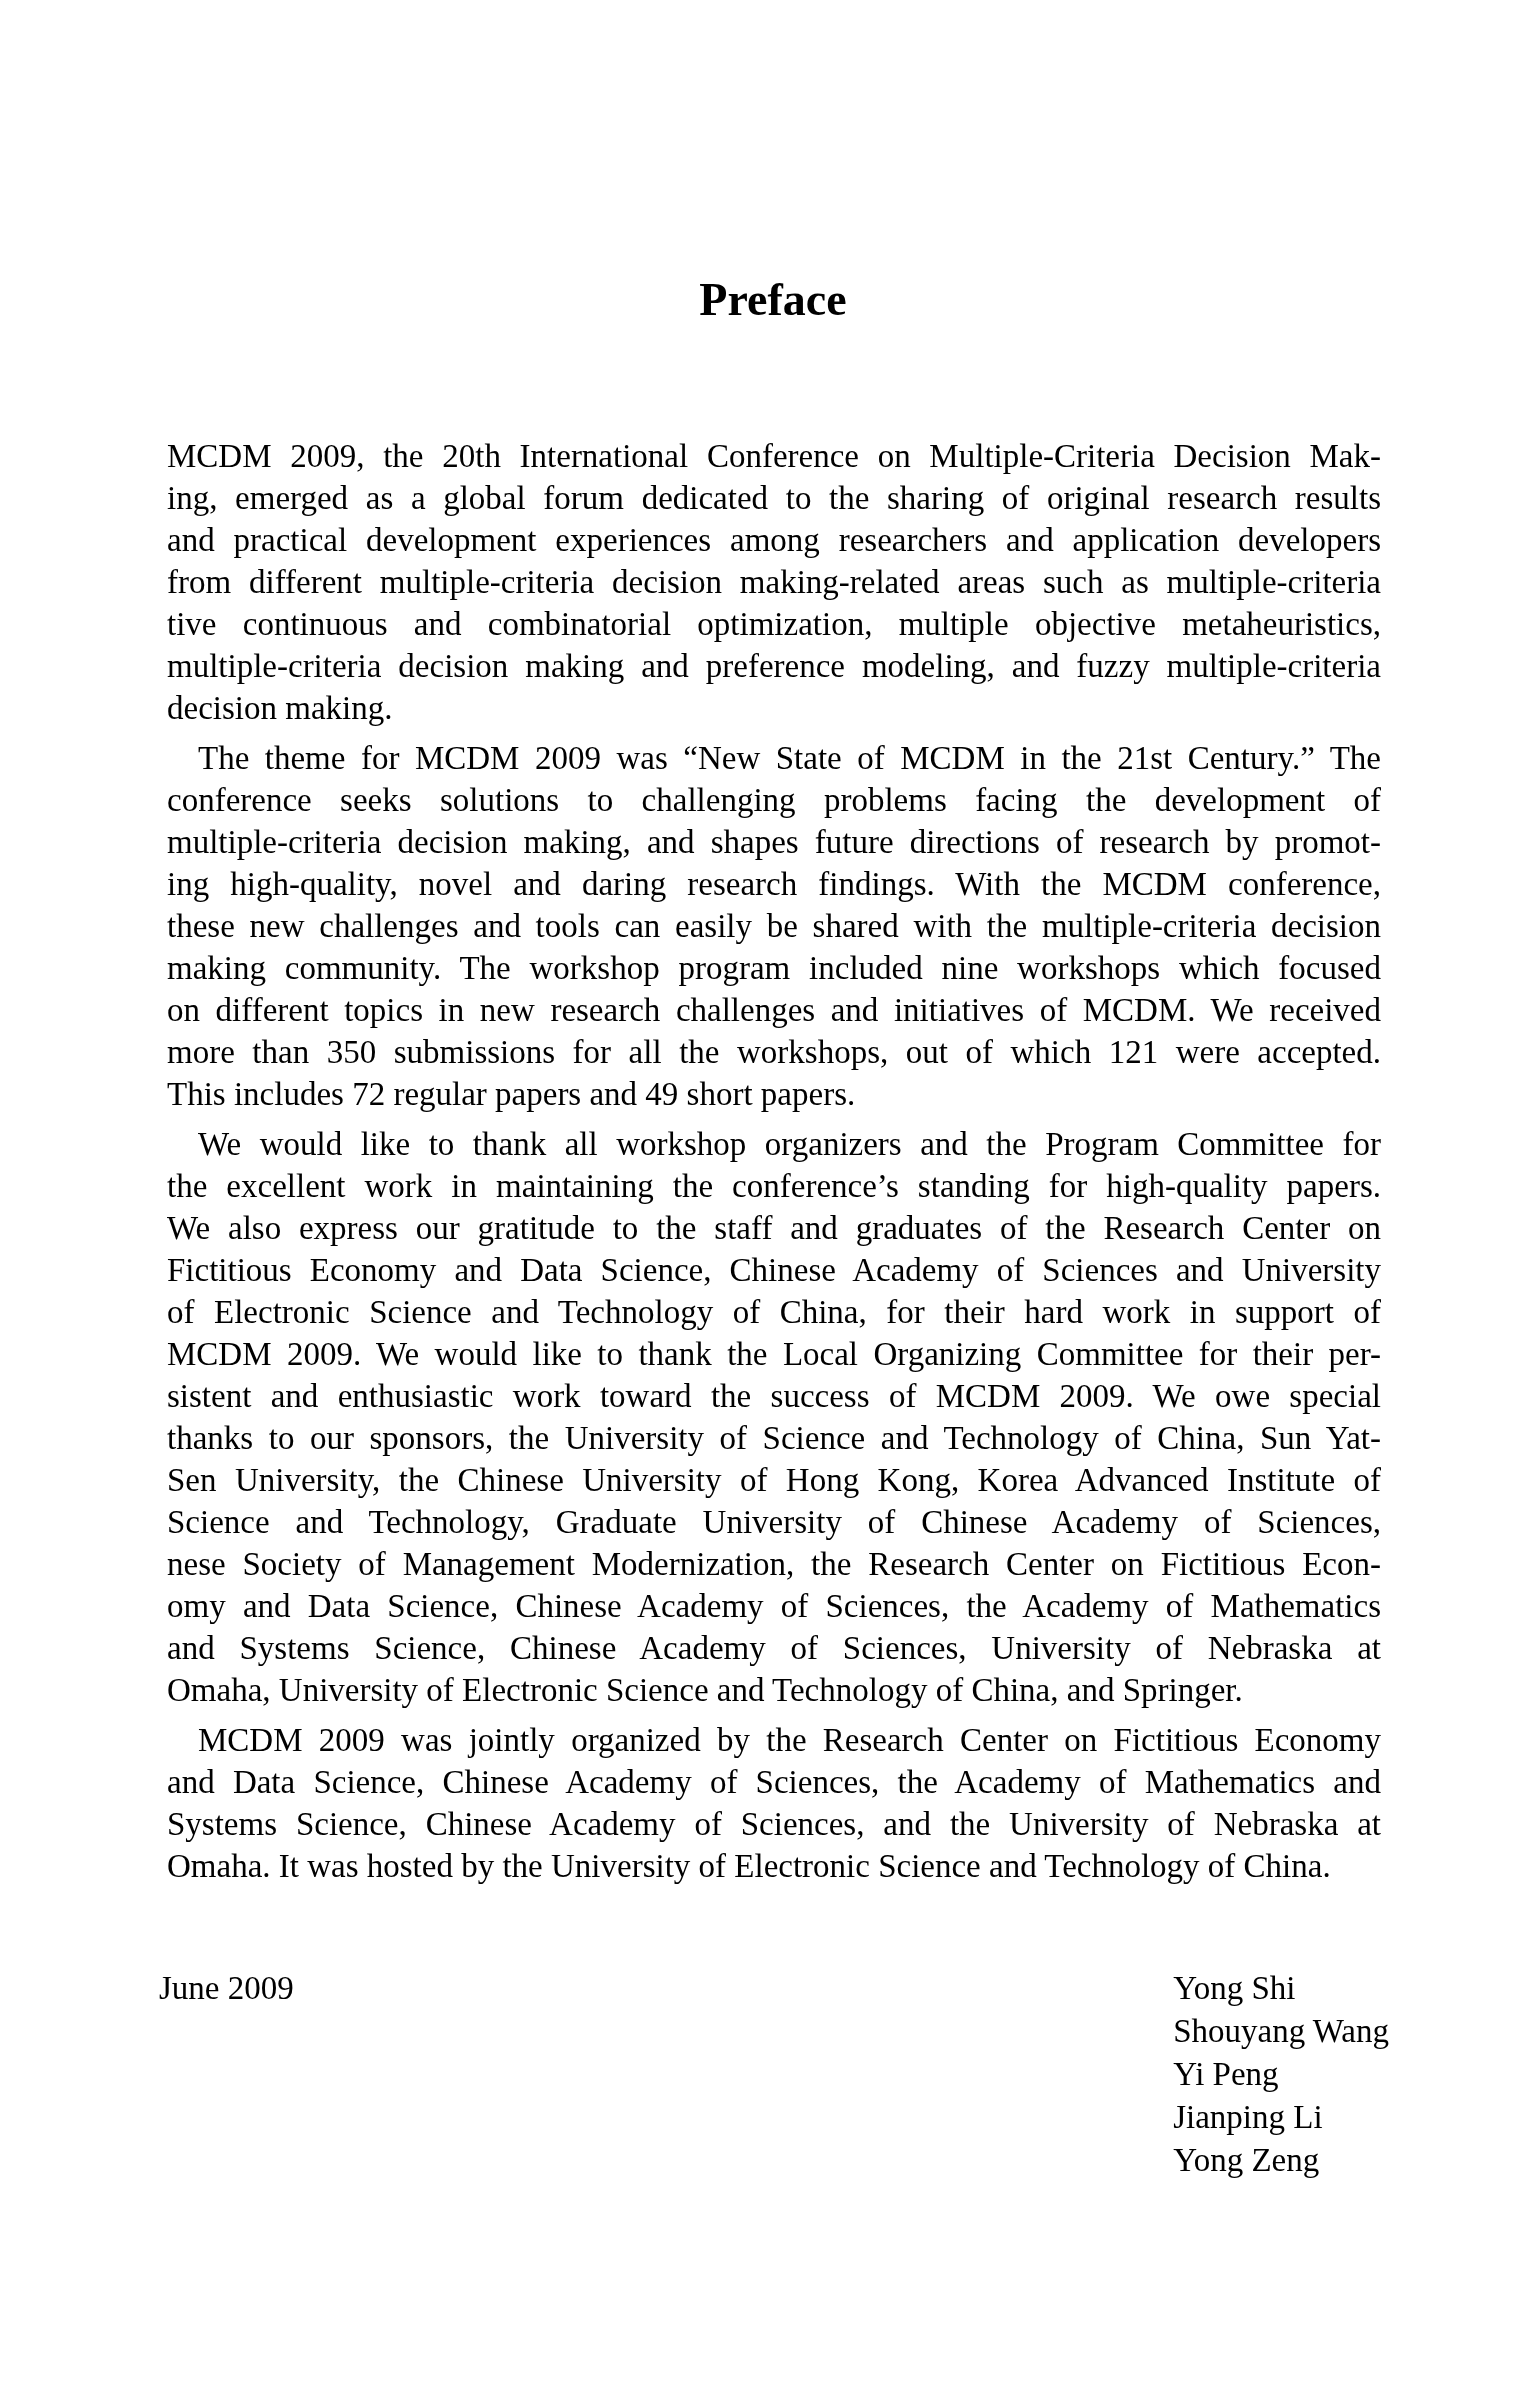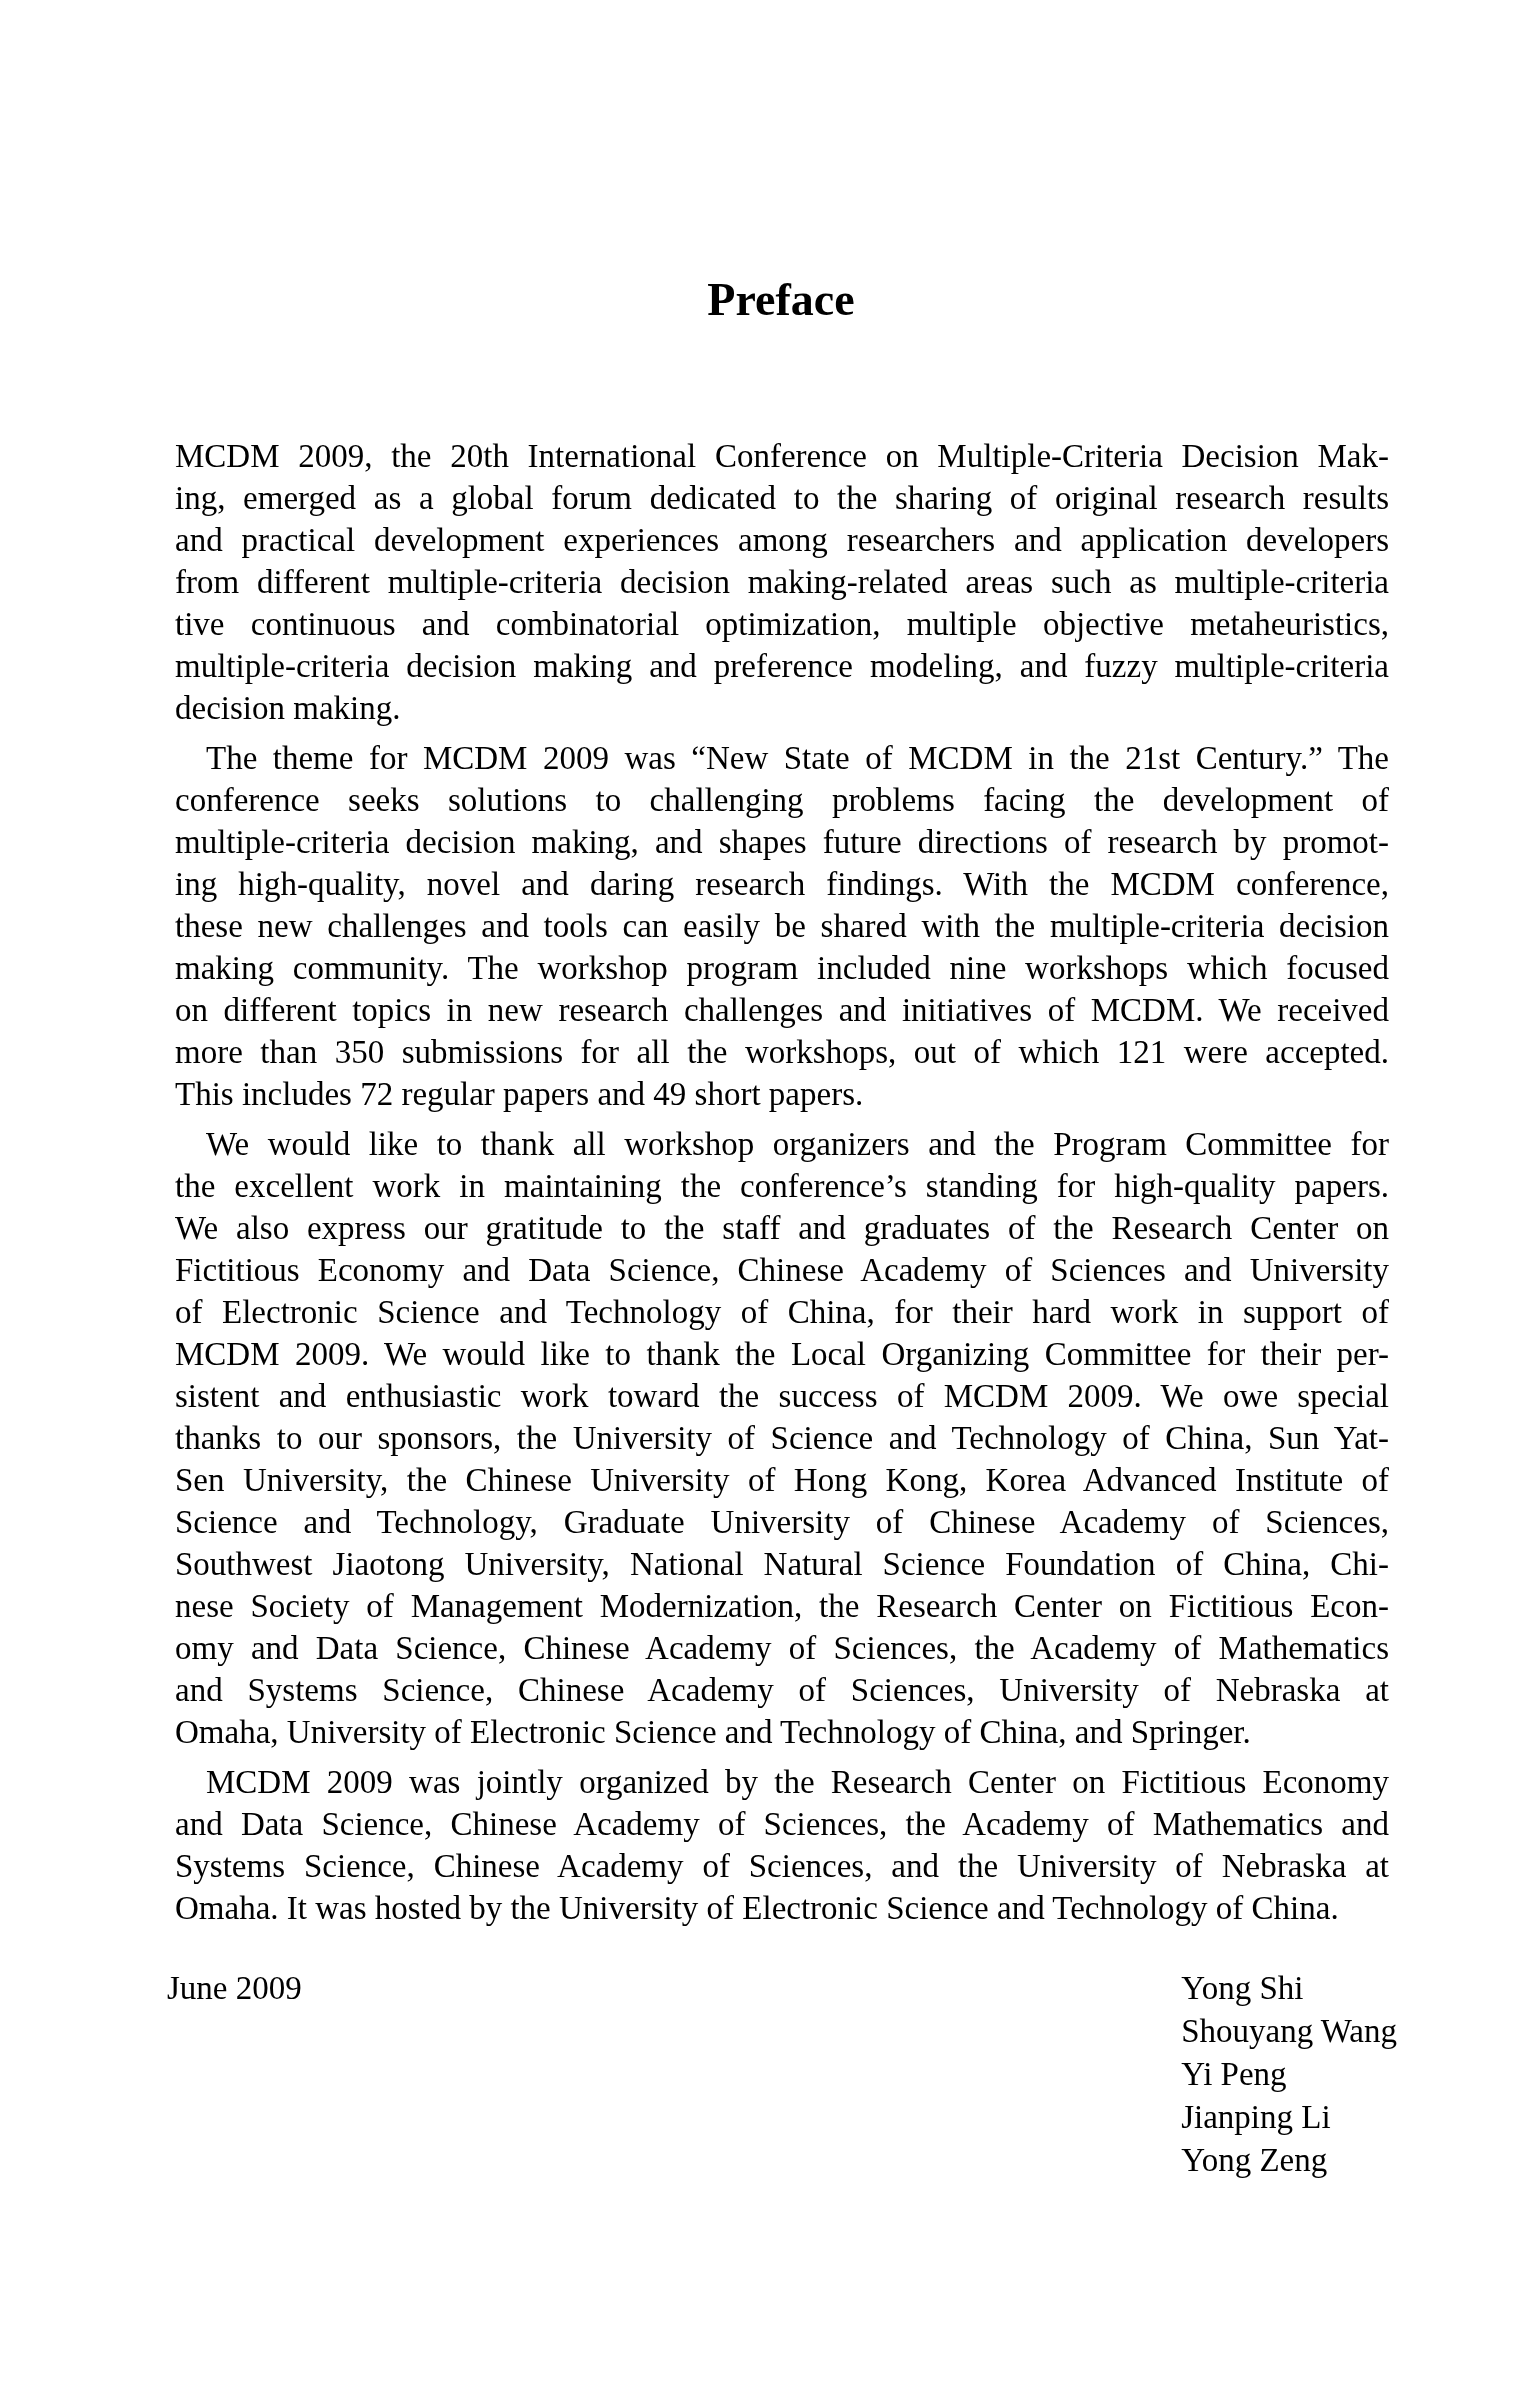--- a/index.html
+++ b/index.html
@@ -10,21 +10,21 @@
   body {
     width: 1538px;
     height: 2401px;
     position: relative;
     overflow: hidden;
     color: #000000;
     font-family: "Liberation Serif", "DejaVu Serif", serif;
   }
   .page {
     position: absolute;
-    left: 12px; top: 0;
+    left: 4px; top: 0;
     width: 1385px;
     height: 2401px;
     border-radius: 6px;
   }
   .title {
     position: absolute;
     top: 241px;
     left: 0;
     width: 1538px;
     text-align: center;
@@ -114,21 +114,20 @@
       <span class="line" style="padding-left:31px">We would like to thank all workshop organizers and the Program Committee for</span>
       <span class="line">the excellent work in maintaining the conference’s standing for high-quality papers.</span>
       <span class="line">We also express our gratitude to the staff and graduates of the Research Center on</span>
       <span class="line">Fictitious Economy and Data Science, Chinese Academy of Sciences and University</span>
       <span class="line">of Electronic Science and Technology of China, for their hard work in support of</span>
       <span class="line">MCDM 2009. We would like to thank the Local Organizing Committee for their per-</span>
       <span class="line">sistent and enthusiastic work toward the success of MCDM 2009. We owe special</span>
       <span class="line">thanks to our sponsors, the University of Science and Technology of China, Sun Yat-</span>
       <span class="line">Sen University, the Chinese University of Hong Kong, Korea Advanced Institute of</span>
       <span class="line">Science and Technology, Graduate University of Chinese Academy of Sciences,</span>
-      <span class="line">Southwest Jiaotong University,  National Natural Science Foundation of China, Chi-</span>
       <span class="line">nese Society of Management Modernization, the Research Center on Fictitious Econ-</span>
       <span class="line">omy and Data Science, Chinese Academy of Sciences, the Academy of Mathematics</span>
       <span class="line">and Systems Science, Chinese Academy of Sciences, University of Nebraska at</span>
       <span class="line last">Omaha, University of Electronic Science and Technology of China, and Springer.</span>
     </p>
 
     <p class="para">
       <span class="line" style="padding-left:31px">MCDM 2009 was jointly organized by the Research Center on Fictitious Economy</span>
       <span class="line">and Data Science, Chinese Academy of Sciences, the Academy of Mathematics and</span>
       <span class="line">Systems Science, Chinese Academy of Sciences, and the University of Nebraska at</span>

